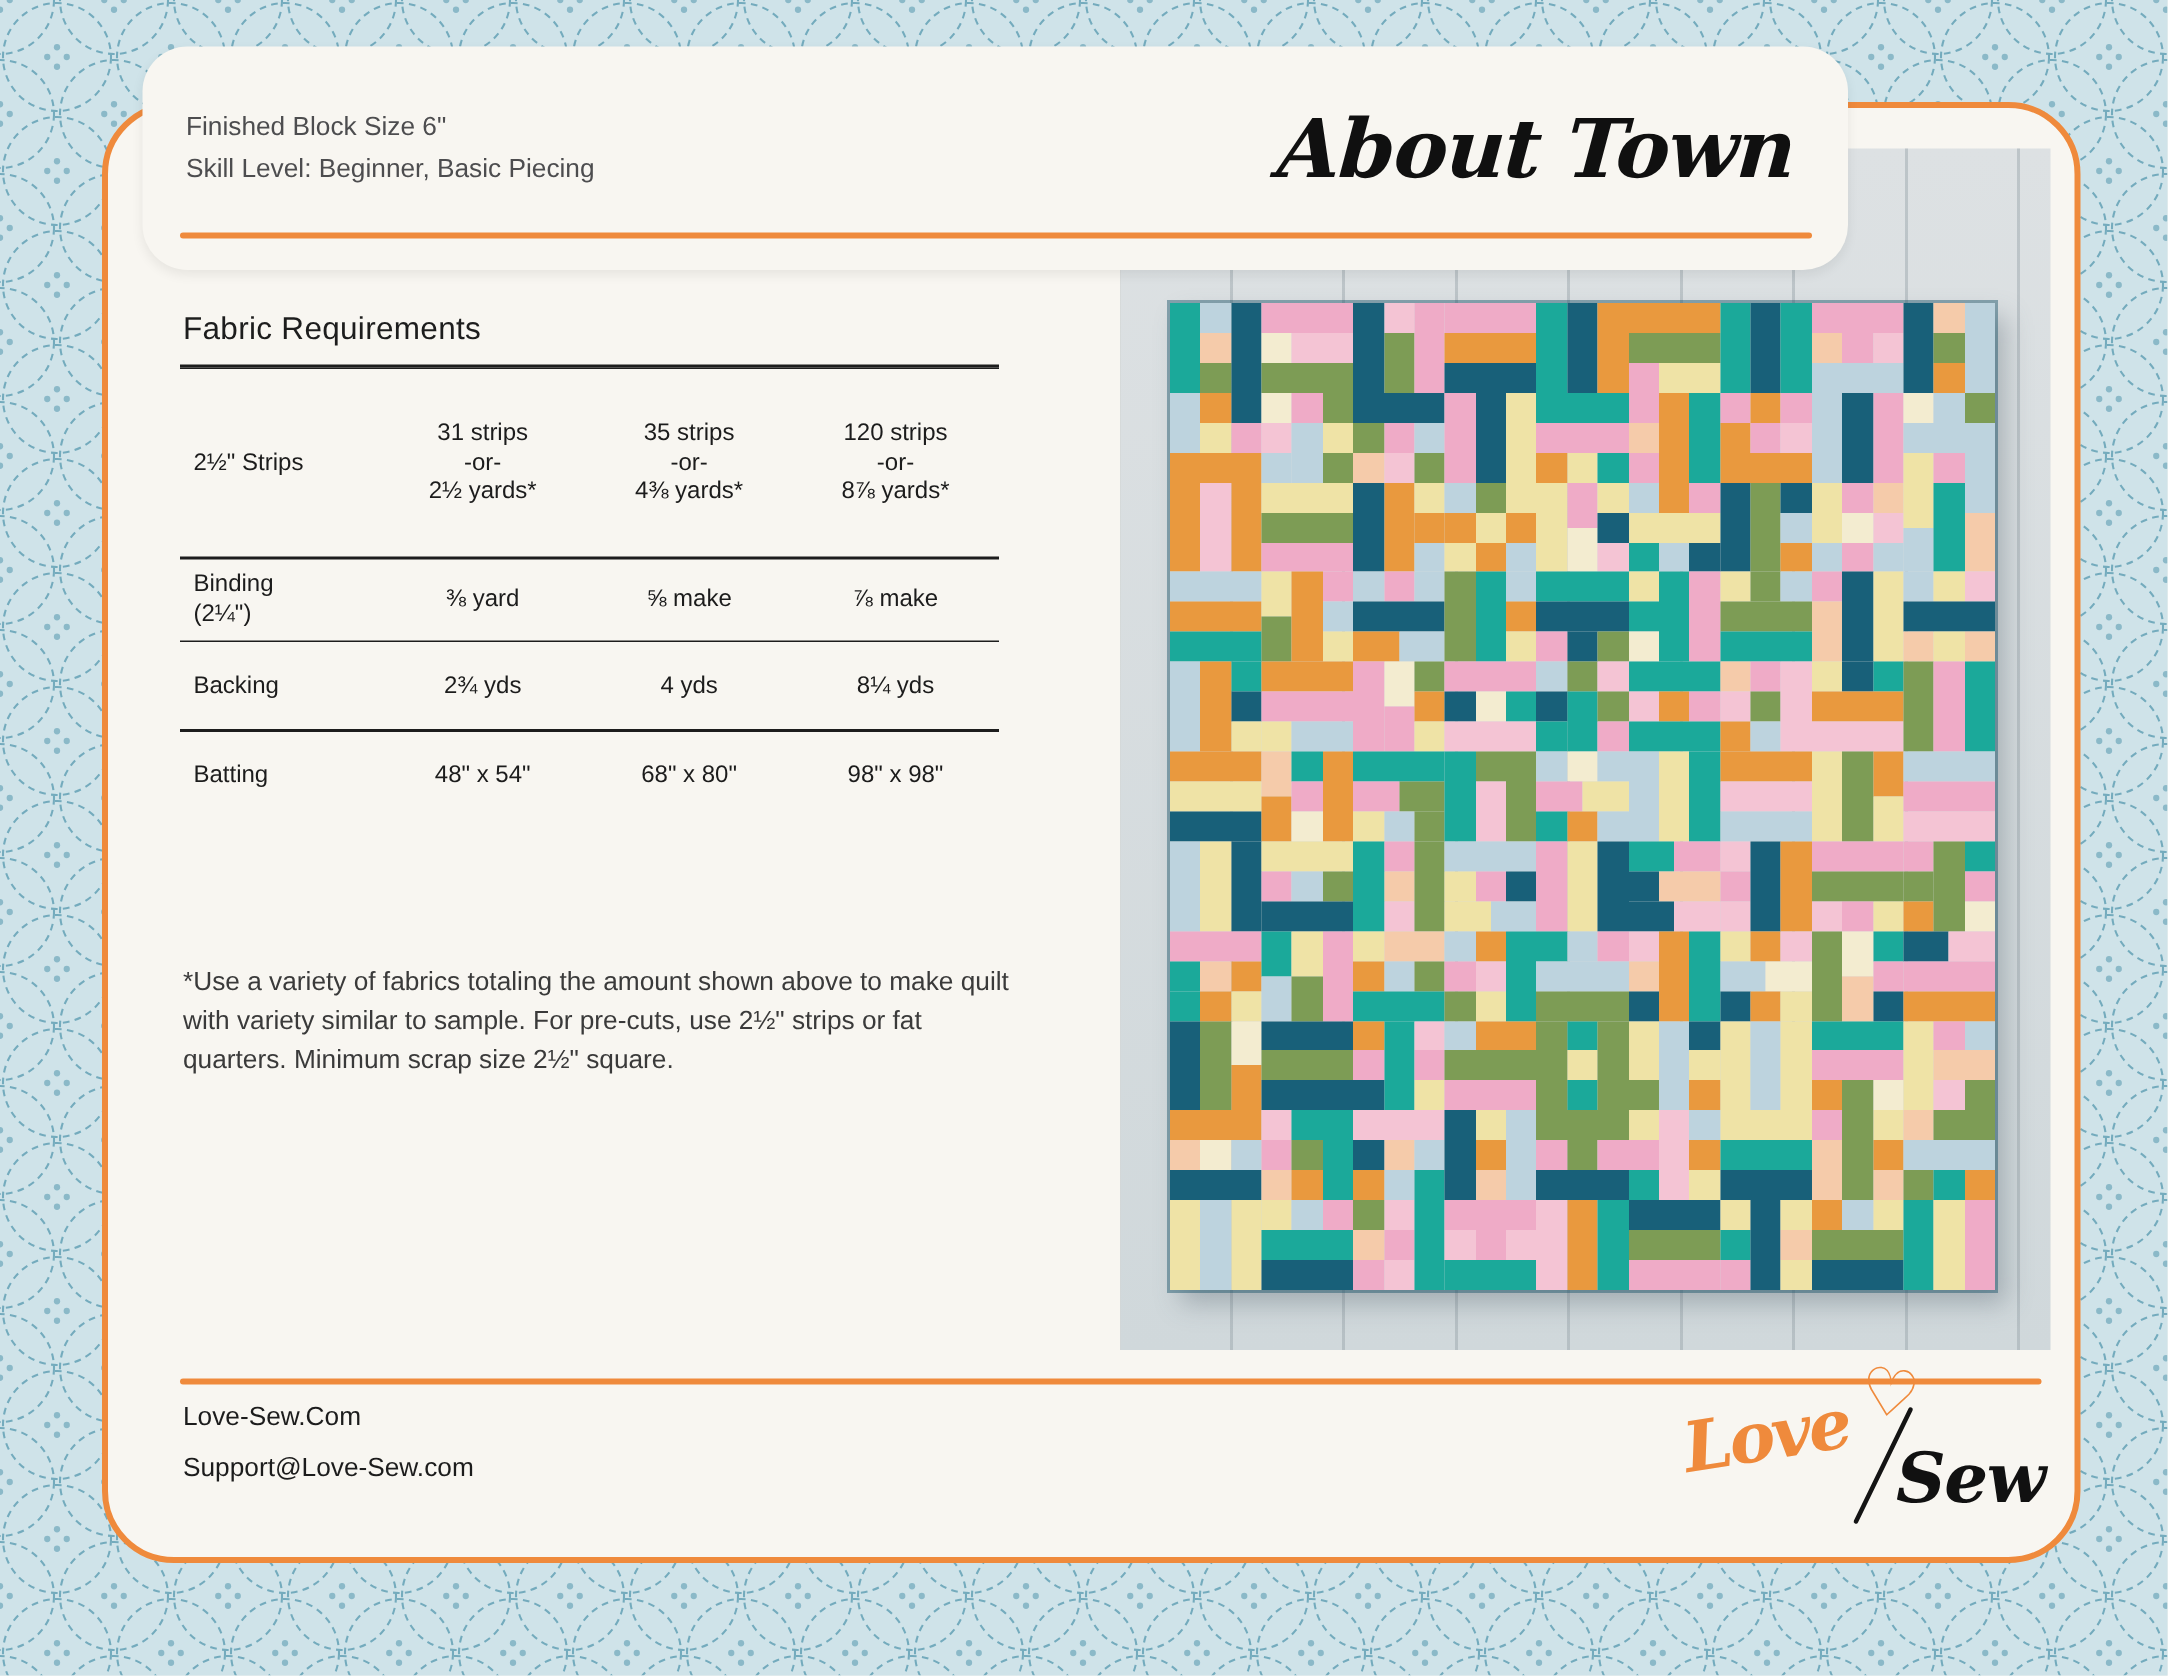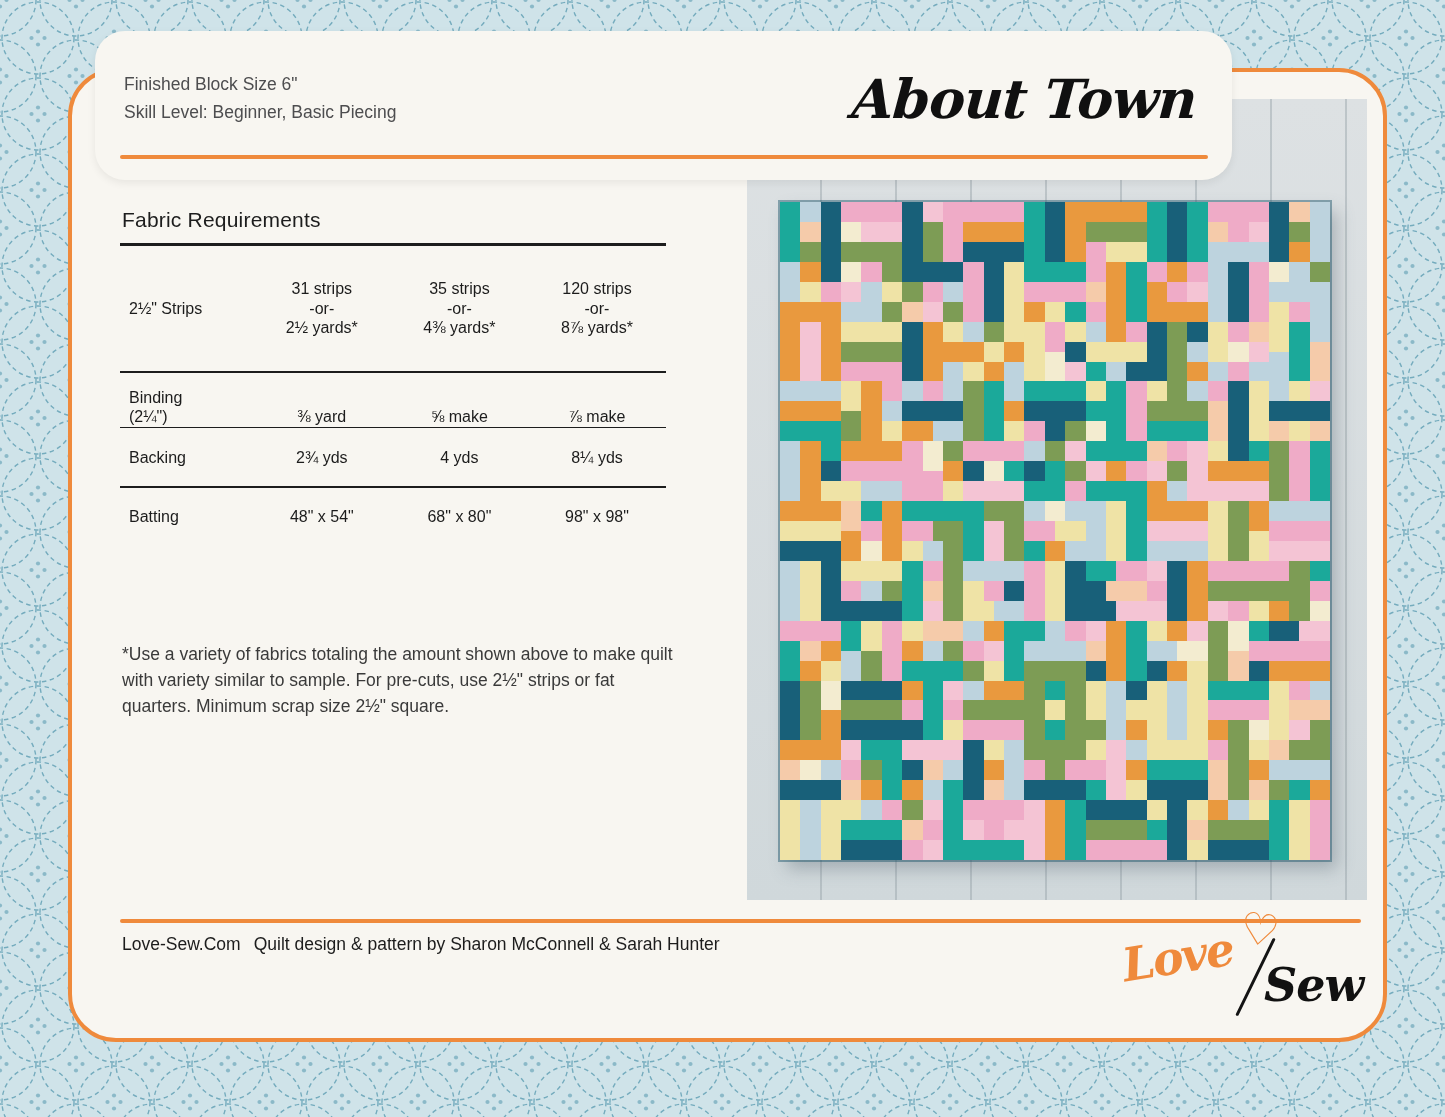--- a/index.html
+++ b/index.html
@@ -37,21 +37,21 @@
   .section-heading{left:122px;top:208px;font-size:21px;color:#1d1d1d;letter-spacing:.2px;z-index:2;}
   .table-wrap{left:120px;top:243px;width:546px;z-index:2;color:#1c1c1c;}
   .rule{height:1.6px;background:#1d1d1d;}
   .t-row{display:flex;align-items:center;}
   .t-row .c0{width:133px;box-sizing:border-box;padding-left:9px;text-align:left;}
   .t-row .cv{width:137.6px;text-align:center;}
   .t-cell{font-size:16px;line-height:1.22;white-space:pre-line;}
   .t-head .t-cell{font-weight:bold;font-size:17.5px;}
   .row-head{height:63px;}
   .row-strips{height:125px;}
-  .row-binding{height:54px;align-items:flex-end;}
+  .row-binding{height:54px;}
   .row-backing{height:58px;}
   .row-batting{height:57px;}
   .note{
     left:122px;top:642px;width:552px;font-size:17.5px;line-height:1.48;
     color:#3a3a3a;z-index:2;
   }
   
   .photo{
     left:747px;top:99px;width:620px;height:801px;z-index:2;
     background:
@@ -66,21 +66,21 @@
   }
   .block{display:flex;}
   .block.v{flex-direction:row;}
   .block.v .rail{flex-direction:column;}
   .block.h{flex-direction:column;}
   .block.h .rail{flex-direction:row;}
   .rail{flex:1 1 0;display:flex;}
   .seg{flex:1 1 0;}
   
   .footer-divider{left:120px;top:919px;width:1241px;height:4px;background:#ef8a3c;border-radius:2px;z-index:2;}
-  .footer-text{left:122px;top:934px;display:flex;flex-direction:row;gap:13px;font-size:17.5px;color:#1c1c1c;z-index:2;}
+  .footer-text{left:122px;top:934px;display:flex;flex-direction:column;gap:13px;font-size:17.5px;color:#1c1c1c;z-index:2;}
   
   .logo{left:1112px;top:912px;width:260px;height:125px;z-index:2;
     font-family:"DejaVu Serif", serif;font-style:italic;font-weight:bold;}
   .logo-love{position:absolute;left:10px;top:18px;font-size:46px;color:#ef8a3c;transform:rotate(-9deg);letter-spacing:-2px;}
   .logo-heart{position:absolute;left:128px;top:-8px;font-size:44px;color:#ef8a3c;transform:rotate(8deg);font-style:normal;font-weight:normal;}
   .logo-needle{position:absolute;left:142px;top:22px;width:3px;height:86px;background:#141414;border-radius:2px;transform:rotate(26deg);}
   .logo-sew{position:absolute;left:152px;top:46px;font-size:46px;color:#111111;letter-spacing:-1px;}
 </style>
 </head>
 <body>
@@ -1464,21 +1464,21 @@
     <div class="cv t-cell">68" x 80"</div>
     <div class="cv t-cell">98" x 98"</div>
   </div>
 </div>
 
 <div class="abs note">*Use a variety of fabrics totaling the amount shown above to make quilt with variety similar to sample. For pre-cuts, use 2½" strips or fat quarters. Minimum scrap size 2½" square.</div>
 
 <div class="abs footer-divider"></div>
 <div class="abs footer-text">
   <div>Love-Sew.Com</div>
-  <div>Quilt design &amp; pattern by Sharon McConnell &amp; Sarah Hunter</div>
+  <div>Support@Love-Sew.com</div>
 </div>
 
 <div class="abs logo">
   <span class="logo-love">Love</span>
   <span class="logo-heart">♡</span>
   <div class="logo-needle"></div>
   <span class="logo-sew">Sew</span>
 </div>
 
 <div class="abs header-card">

